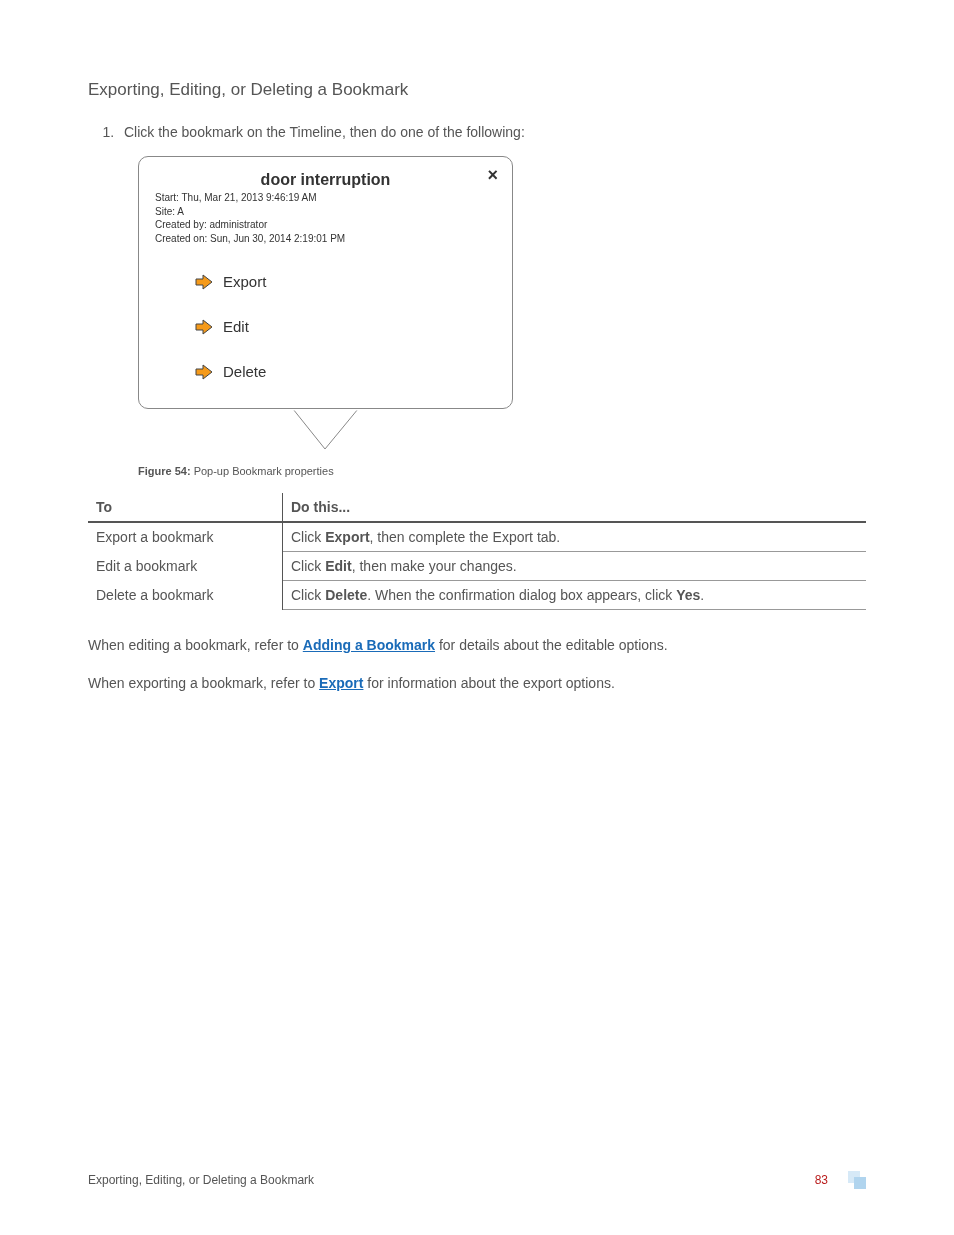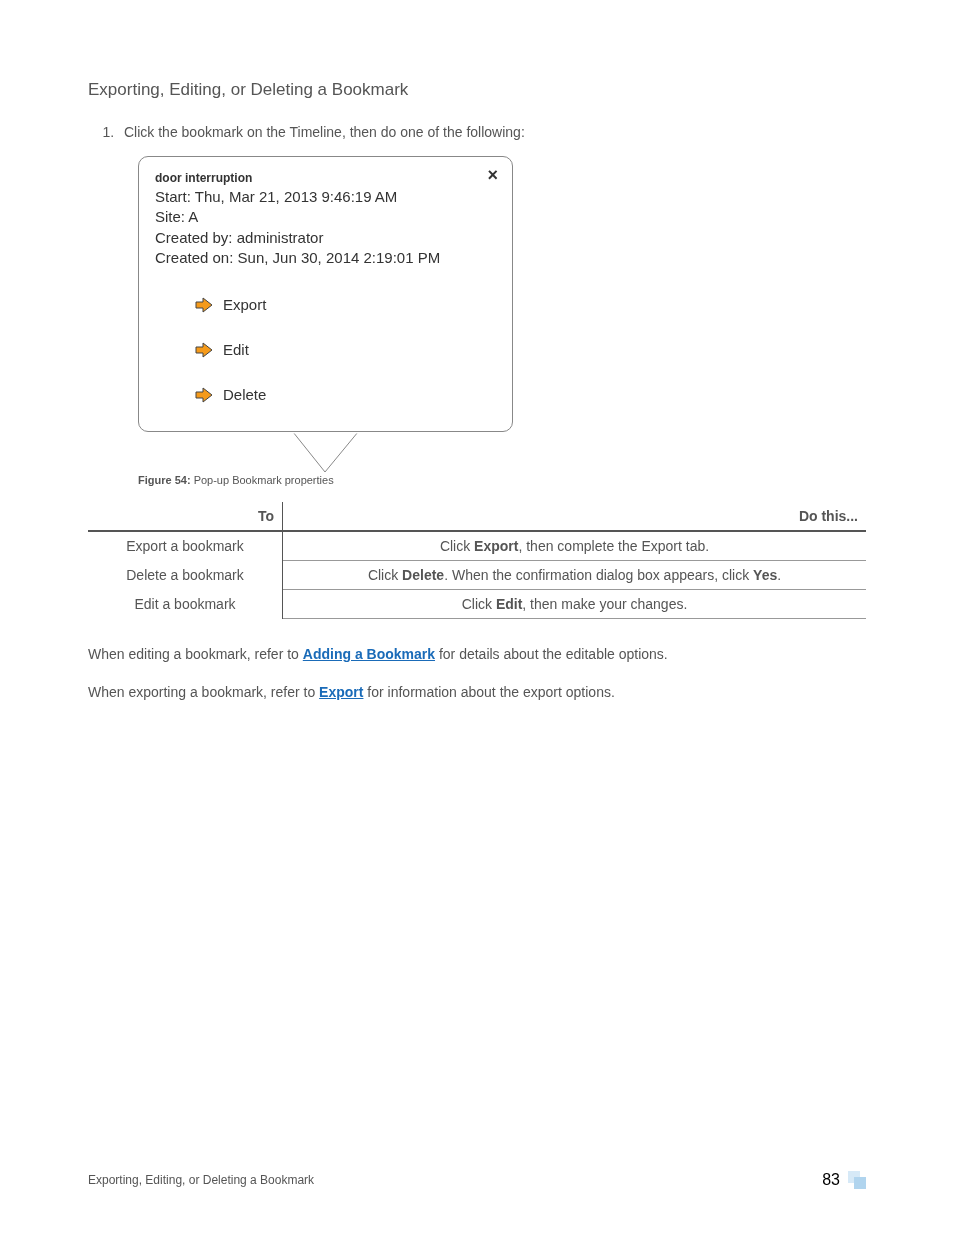--- a/index.html
+++ b/index.html
@@ -48,26 +48,27 @@
     top: 8px;
     right: 14px;
     font-size: 18px;
     font-weight: bold;
     color: #333;
     cursor: pointer;
     font-family: Arial, sans-serif;
   }
   .popup-title {
     font-weight: bold;
-    font-size: 12px;
+    font-size: 16px;
     color: #333;
     margin-bottom: 2px;
+    text-align: center;
   }
   .popup-line {
-    font-size: 15px;
+    font-size: 10px;
     color: #333;
     line-height: 1.35;
   }
   .popup-actions {
     margin-top: 28px;
     margin-left: 40px;
   }
   .action-item {
     display: flex;
     align-items: center;
@@ -83,46 +84,45 @@
   .arrow-icon svg { display: block; }
   .tail {
     width: 375px;
     height: 40px;
     position: relative;
   }
   .tail svg { display: block; }
   .fig-caption {
     font-size: 11px;
     color: #555;
-    margin-top: 2px;
+    margin-top: 16px;
     margin-left: 50px;
   }
   .fig-caption b { font-weight: bold; }
   table.instr {
     width: 100%;
     border-collapse: collapse;
     margin-top: 16px;
     font-size: 14px;
     color: #555;
   }
   table.instr thead th {
-    text-align: right;
+    text-align: left;
     font-weight: bold;
     padding: 6px 8px;
     border-bottom: 2px solid #555;
   }
   table.instr thead th:first-child {
     border-right: 1px solid #555;
     width: 25%;
   }
   table.instr tbody td {
     padding: 6px 8px;
     border-bottom: 1px solid #999;
     vertical-align: top;
-    text-align: center;
   }
   table.instr tbody td:first-child {
     border-right: 1px solid #555;
     border-bottom: none;
   }
   table.instr tbody tr:first-child td { border-top: 1px solid #999; }
   .body-text {
     font-size: 14px;
     color: #555;
     margin-top: 26px;
@@ -139,23 +139,23 @@
     bottom: 46px;
     left: 88px;
     right: 88px;
     display: flex;
     justify-content: space-between;
     align-items: center;
     font-size: 12px;
     color: #555;
   }
   .page-num {
-    color: #000000;
-    font-size: 16px;
-    margin-right: 2px;
+    color: #b91c1c;
+    font-size: 12px;
+    margin-right: 14px;
   }
   .logo-sq {
     width: 24px;
     height: 18px;
     display: inline-block;
     position: relative;
   }
   .logo-sq .s1 {
     position: absolute; width: 12px; height: 12px; background: #d6e9f7; top: 0; left: 6px;
   }
@@ -230,29 +230,29 @@
       </tr>
     </thead>
     <tbody>
       <tr>
         <td>Export a bookmark</td>
         <td>
           <span>Click </span><b>Export</b><span>, then complete the Export tab.</span>
         </td>
       </tr>
       <tr>
+        <td>Edit a bookmark</td>
+        <td>
+          <span>Click </span><b>Edit</b><span>, then make your changes.</span>
+        </td>
+      </tr>
+      <tr>
         <td>Delete a bookmark</td>
         <td>
           <span>Click </span><b>Delete</b><span>. When the confirmation dialog box appears, click </span><b>Yes</b><span>.</span>
-        </td>
-      </tr>
-      <tr>
-        <td>Edit a bookmark</td>
-        <td>
-          <span>Click </span><b>Edit</b><span>, then make your changes.</span>
         </td>
       </tr>
     </tbody>
   </table>
 
   <div class="body-text">
     <span>When editing a bookmark, refer to </span><span class="link">Adding a Bookmark</span><span> for details about the editable options.</span>
   </div>
 
   <div class="body-text" style="margin-top:18px;">

